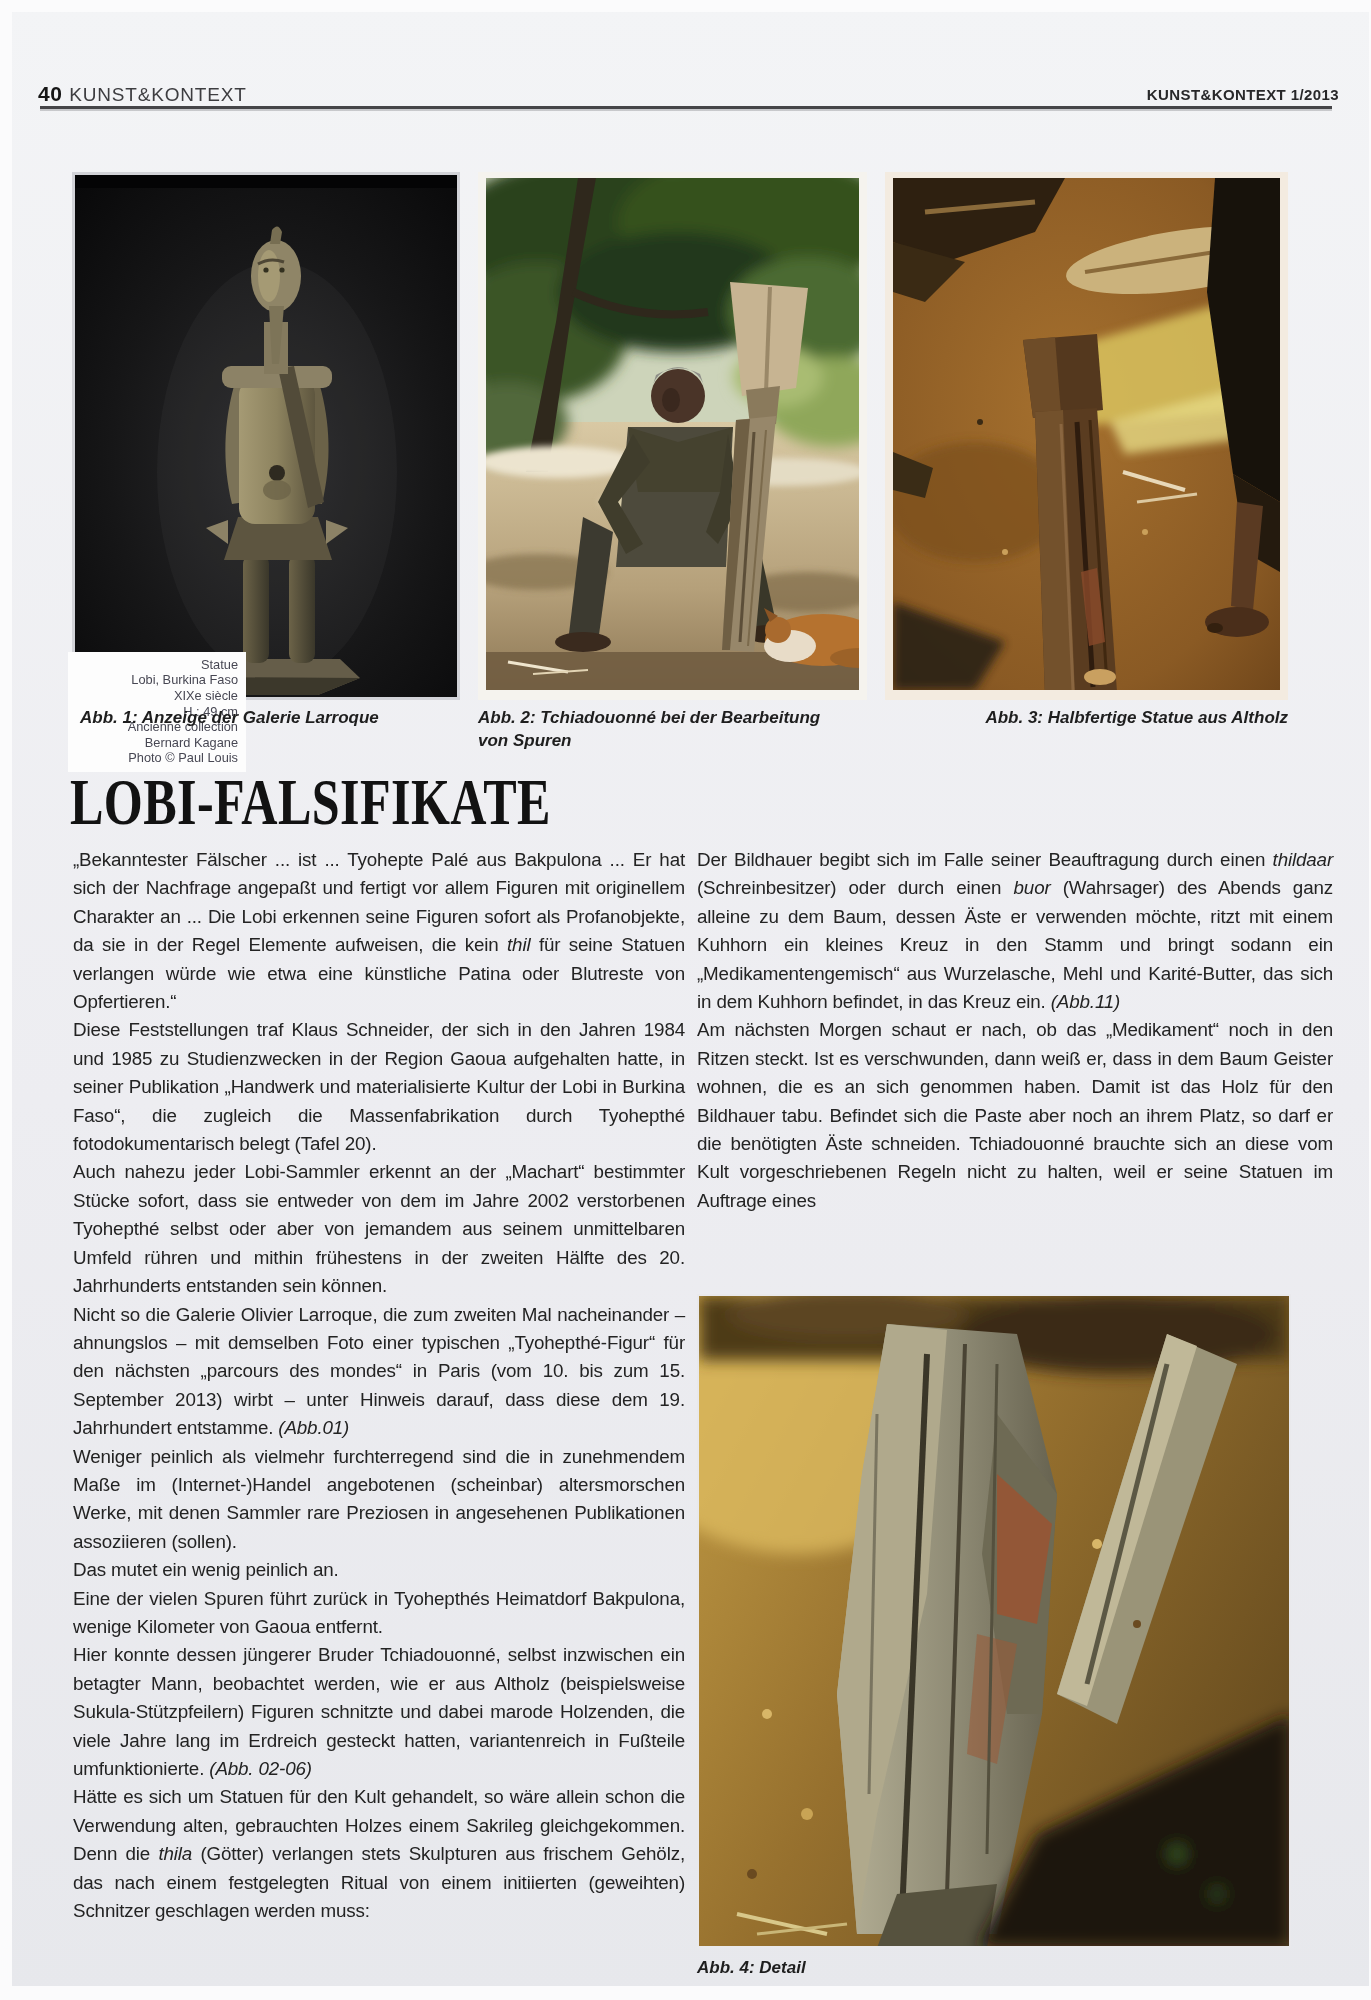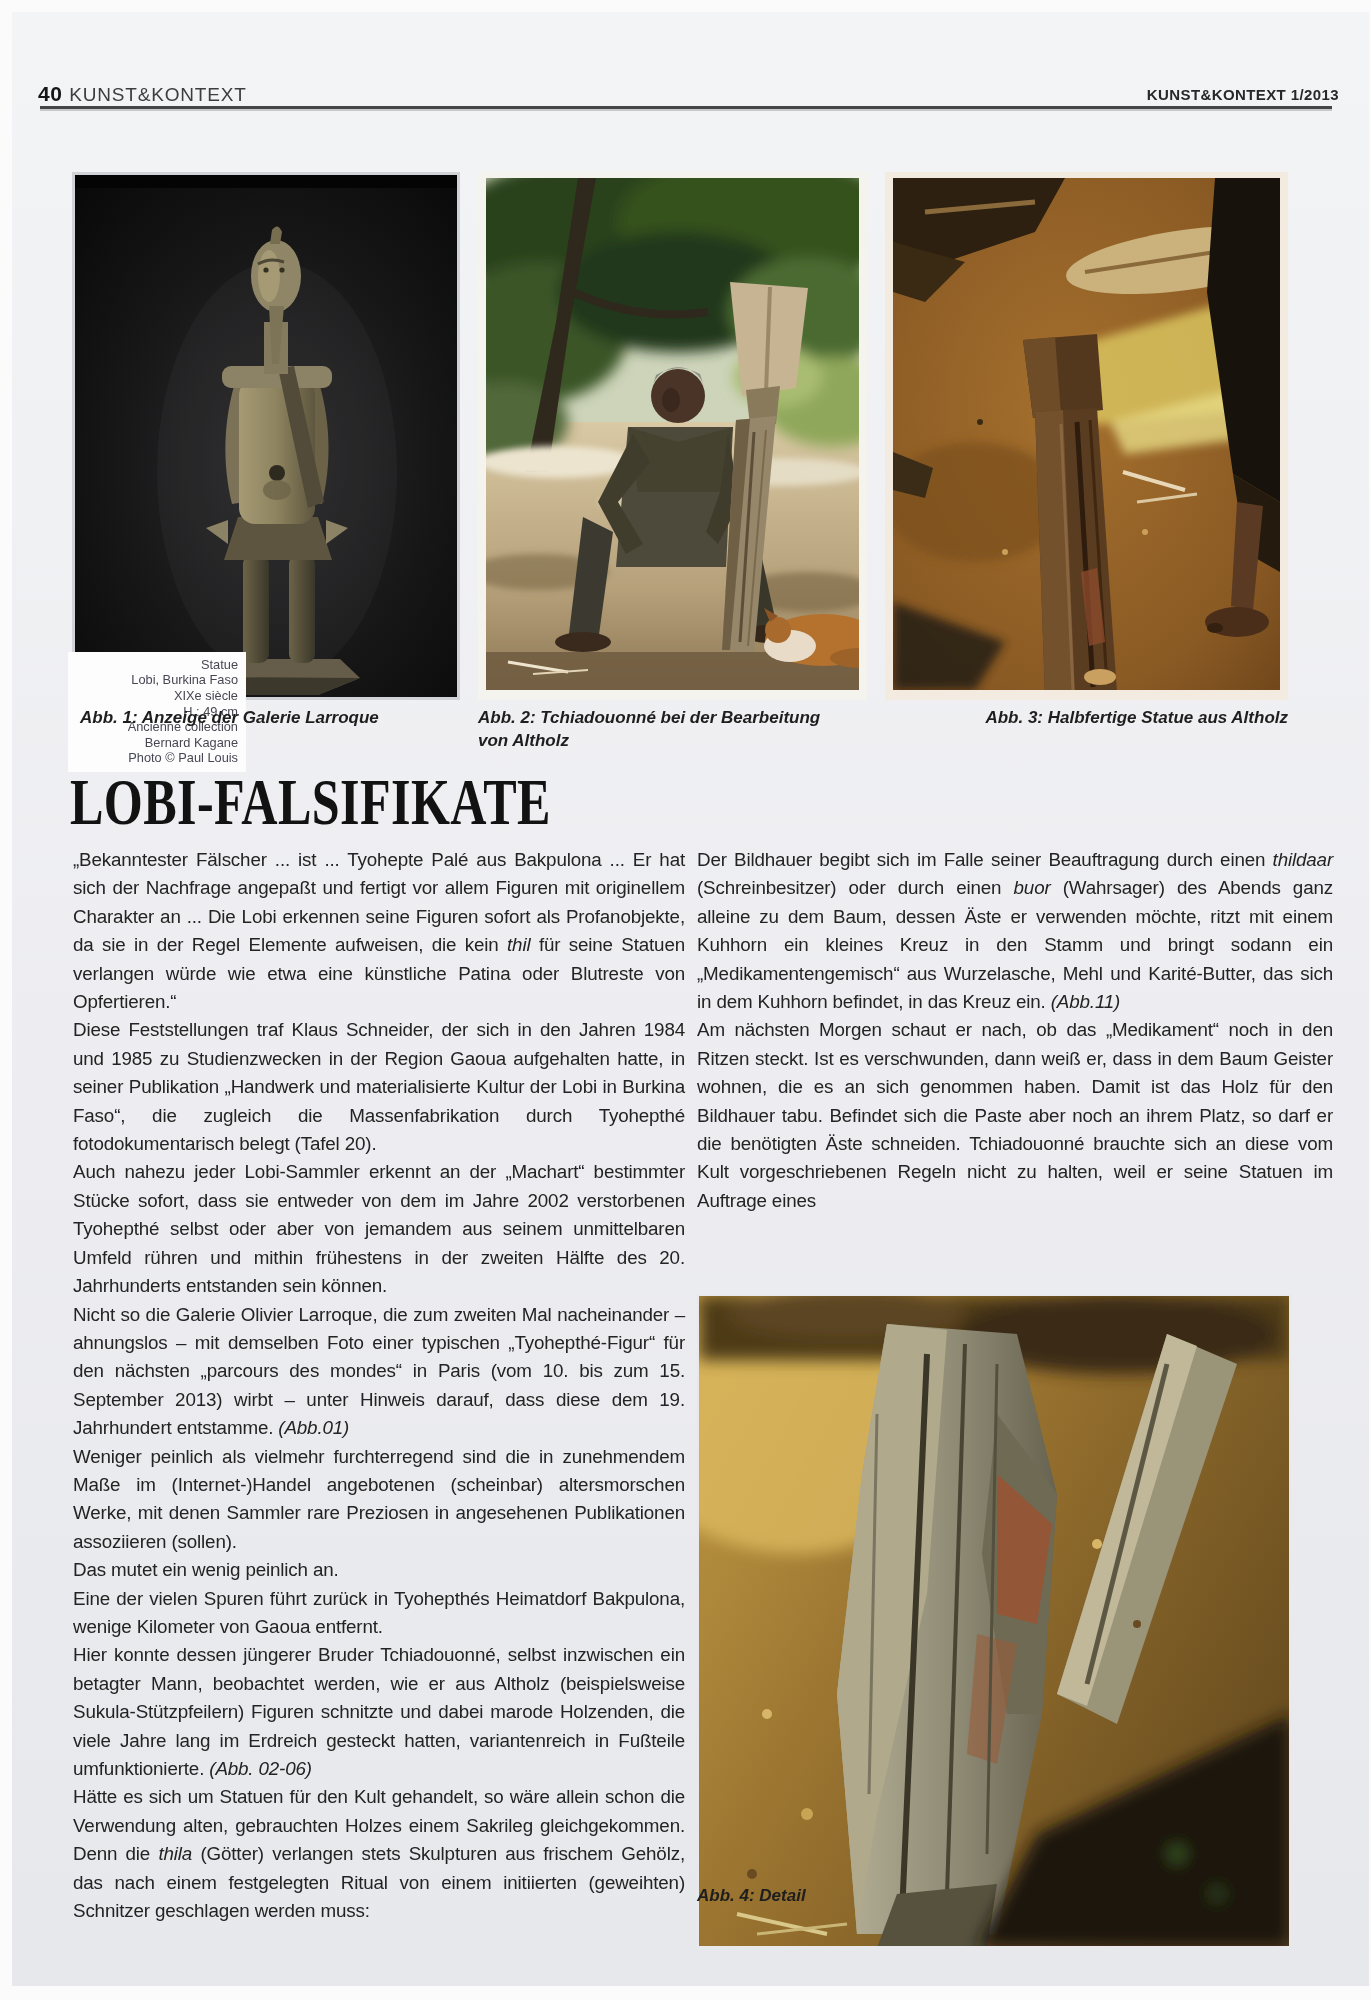--- a/index.html
+++ b/index.html
@@ -32,21 +32,21 @@
   .infobox{position:absolute;left:-4px;bottom:0;width:178px;box-sizing:border-box;
            background:#fdfdfd;padding:5px 8px 6px 6px;text-align:right;
            font-size:12.8px;line-height:15.6px;color:#474753;}
   .infobox span{display:block;}
 
   .caption{position:absolute;font-style:italic;font-weight:600;font-size:17px;
            line-height:23px;color:#1e1e1e;}
   .cap1{left:72px;top:706px;width:390px;margin-left:8px;}
   .cap2{left:478px;top:706px;width:350px;}
   .cap3{left:890px;top:706px;width:398px;text-align:right;}
-  .cap4{left:697px;top:1884px;width:500px;}
+  .cap4{left:697px;top:1956px;width:500px;}
 
   
   .article-title{position:absolute;left:70px;top:764px;margin:0;
                  font-family:"Liberation Serif",serif;font-weight:bold;font-size:66px;
                  color:#121212;white-space:nowrap;letter-spacing:.5px;
                  transform:scaleX(.76);transform-origin:0 50%;}
   .col{position:absolute;top:846px;font-size:18.8px;line-height:28.4px;
        text-align:justify;color:#232323;letter-spacing:-.15px;}
   .col p{margin:0;}
   .col-left{left:73px;width:612px;}
@@ -260,21 +260,21 @@
         <polygon points="8,430 120,470 90,518 8,518" fill="#2c2414" opacity="0.9" filter="url(#f3)"></polygon>
         <ellipse cx="215" cy="505" rx="16" ry="8" fill="#c9a060"></ellipse>
         <circle cx="120" cy="380" r="3" fill="#caa05a"></circle>
         <circle cx="260" cy="360" r="3" fill="#caa05a"></circle>
         <circle cx="95" cy="250" r="3" fill="#3a2a14"></circle>
       </g>
     </svg>
   </div>
 
   <div class="caption cap1">Abb. 1: Anzeige der Galerie Larroque</div>
-  <div class="caption cap2">Abb. 2: Tchiadouonné bei der Bearbeitung von Altholz</div>
+  <div class="caption cap2">Abb. 2: Tchiadouonné bei der Bearbeitung von Spuren</div>
   <div class="caption cap3">Abb. 3: Halbfertige Statue aus Altholz</div>
 
   <h1 class="article-title">LOBI-FALSIFIKATE</h1>
 
   <div class="col col-left">
     <p>„Bekanntester Fälscher ... ist ... Tyohepte Palé aus Bakpulona ... Er hat sich der Nachfrage angepaßt und fertigt vor allem Figuren mit originellem Charakter an ... Die Lobi erkennen seine Figuren sofort als Profanobjekte, da sie in der Regel Elemente aufweisen, die kein <i>thil</i> für seine Statuen verlangen würde wie etwa eine künstliche Patina oder Blutreste von Opfertieren.“</p>
     <p>Diese Feststellungen traf Klaus Schneider, der sich in den Jahren 1984 und 1985 zu Studienzwecken in der Region Gaoua aufgehalten hatte, in seiner Publikation „Handwerk und materialisierte Kultur der Lobi in Burkina Faso“, die zugleich die Massenfabrikation durch Tyohepthé fotodokumentarisch belegt (Tafel 20).</p>
     <p>Auch nahezu jeder Lobi-Sammler erkennt an der „Machart“ bestimmter Stücke sofort, dass sie entweder von dem im Jahre 2002 verstorbenen Tyohepthé selbst oder aber von jemandem aus seinem unmittelbaren Umfeld rühren und mithin frühestens in der zweiten Hälfte des 20. Jahrhunderts entstanden sein können.</p>
     <p>Nicht so die Galerie Olivier Larroque, die zum zweiten Mal nacheinander – ahnungslos – mit demselben Foto einer typischen „Tyohepthé-Figur“ für den nächsten „parcours des mondes“ in Paris (vom 10. bis zum 15. September 2013) wirbt – unter Hinweis darauf, dass diese dem 19. Jahrhundert entstamme. <i>(Abb.01)</i></p>
     <p>Weniger peinlich als vielmehr furchterregend sind die in zunehmendem Maße im (Internet-)Handel angebotenen (scheinbar) altersmorschen Werke, mit denen Sammler rare Preziosen in angesehenen Publikationen assoziieren (sollen).</p>

